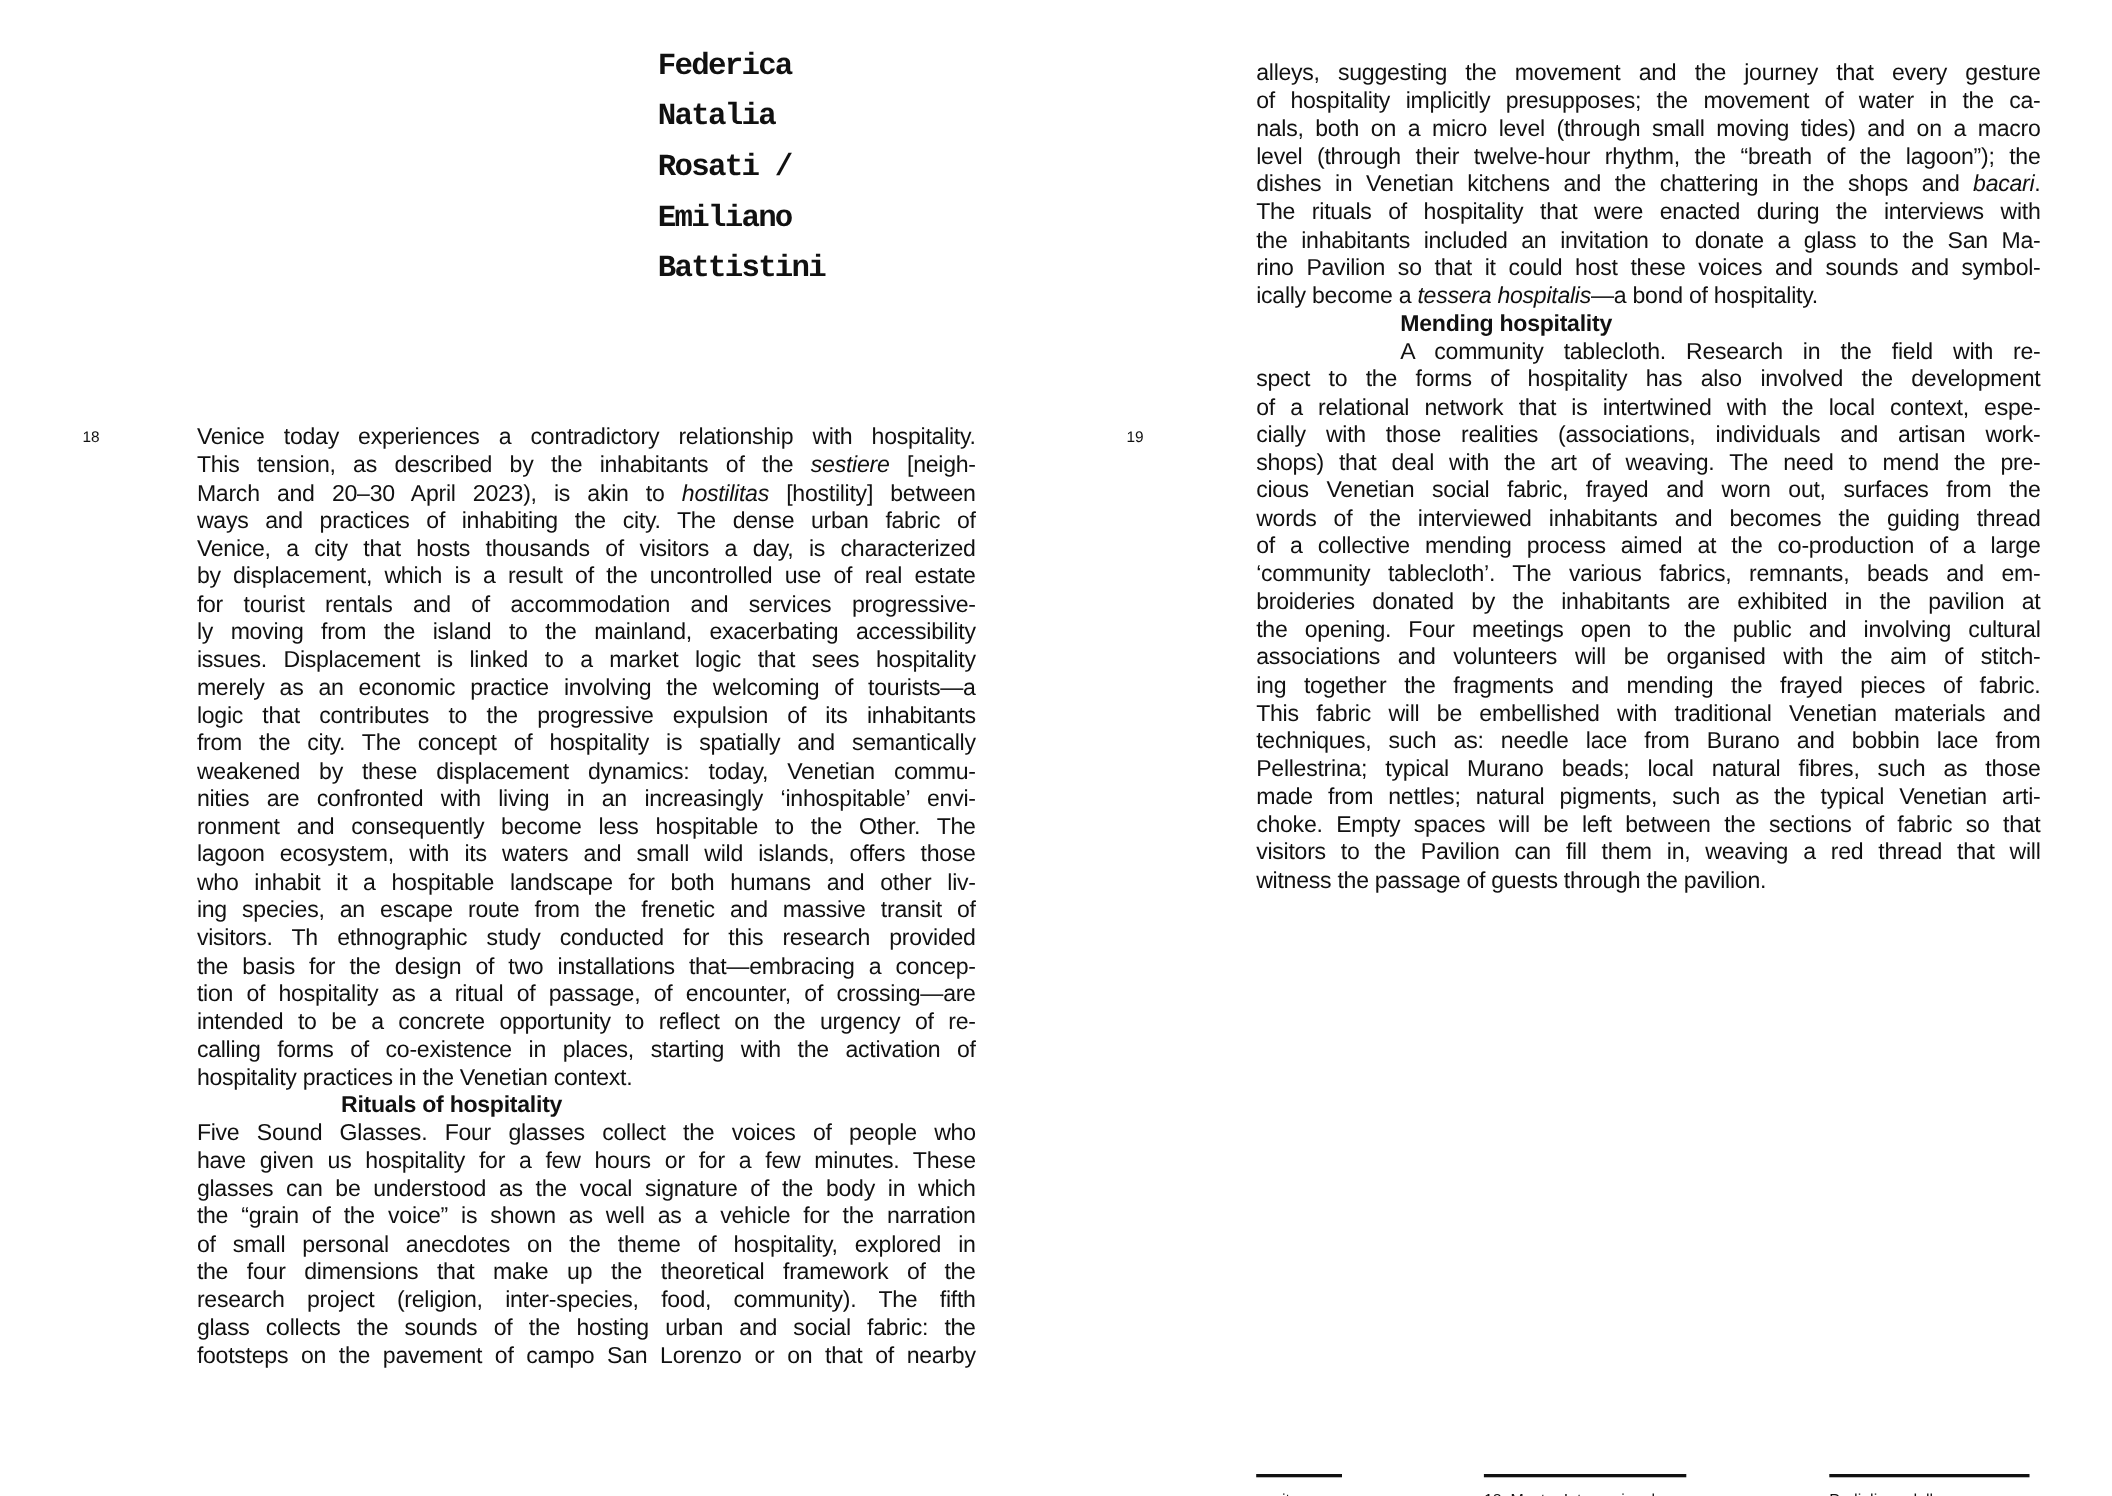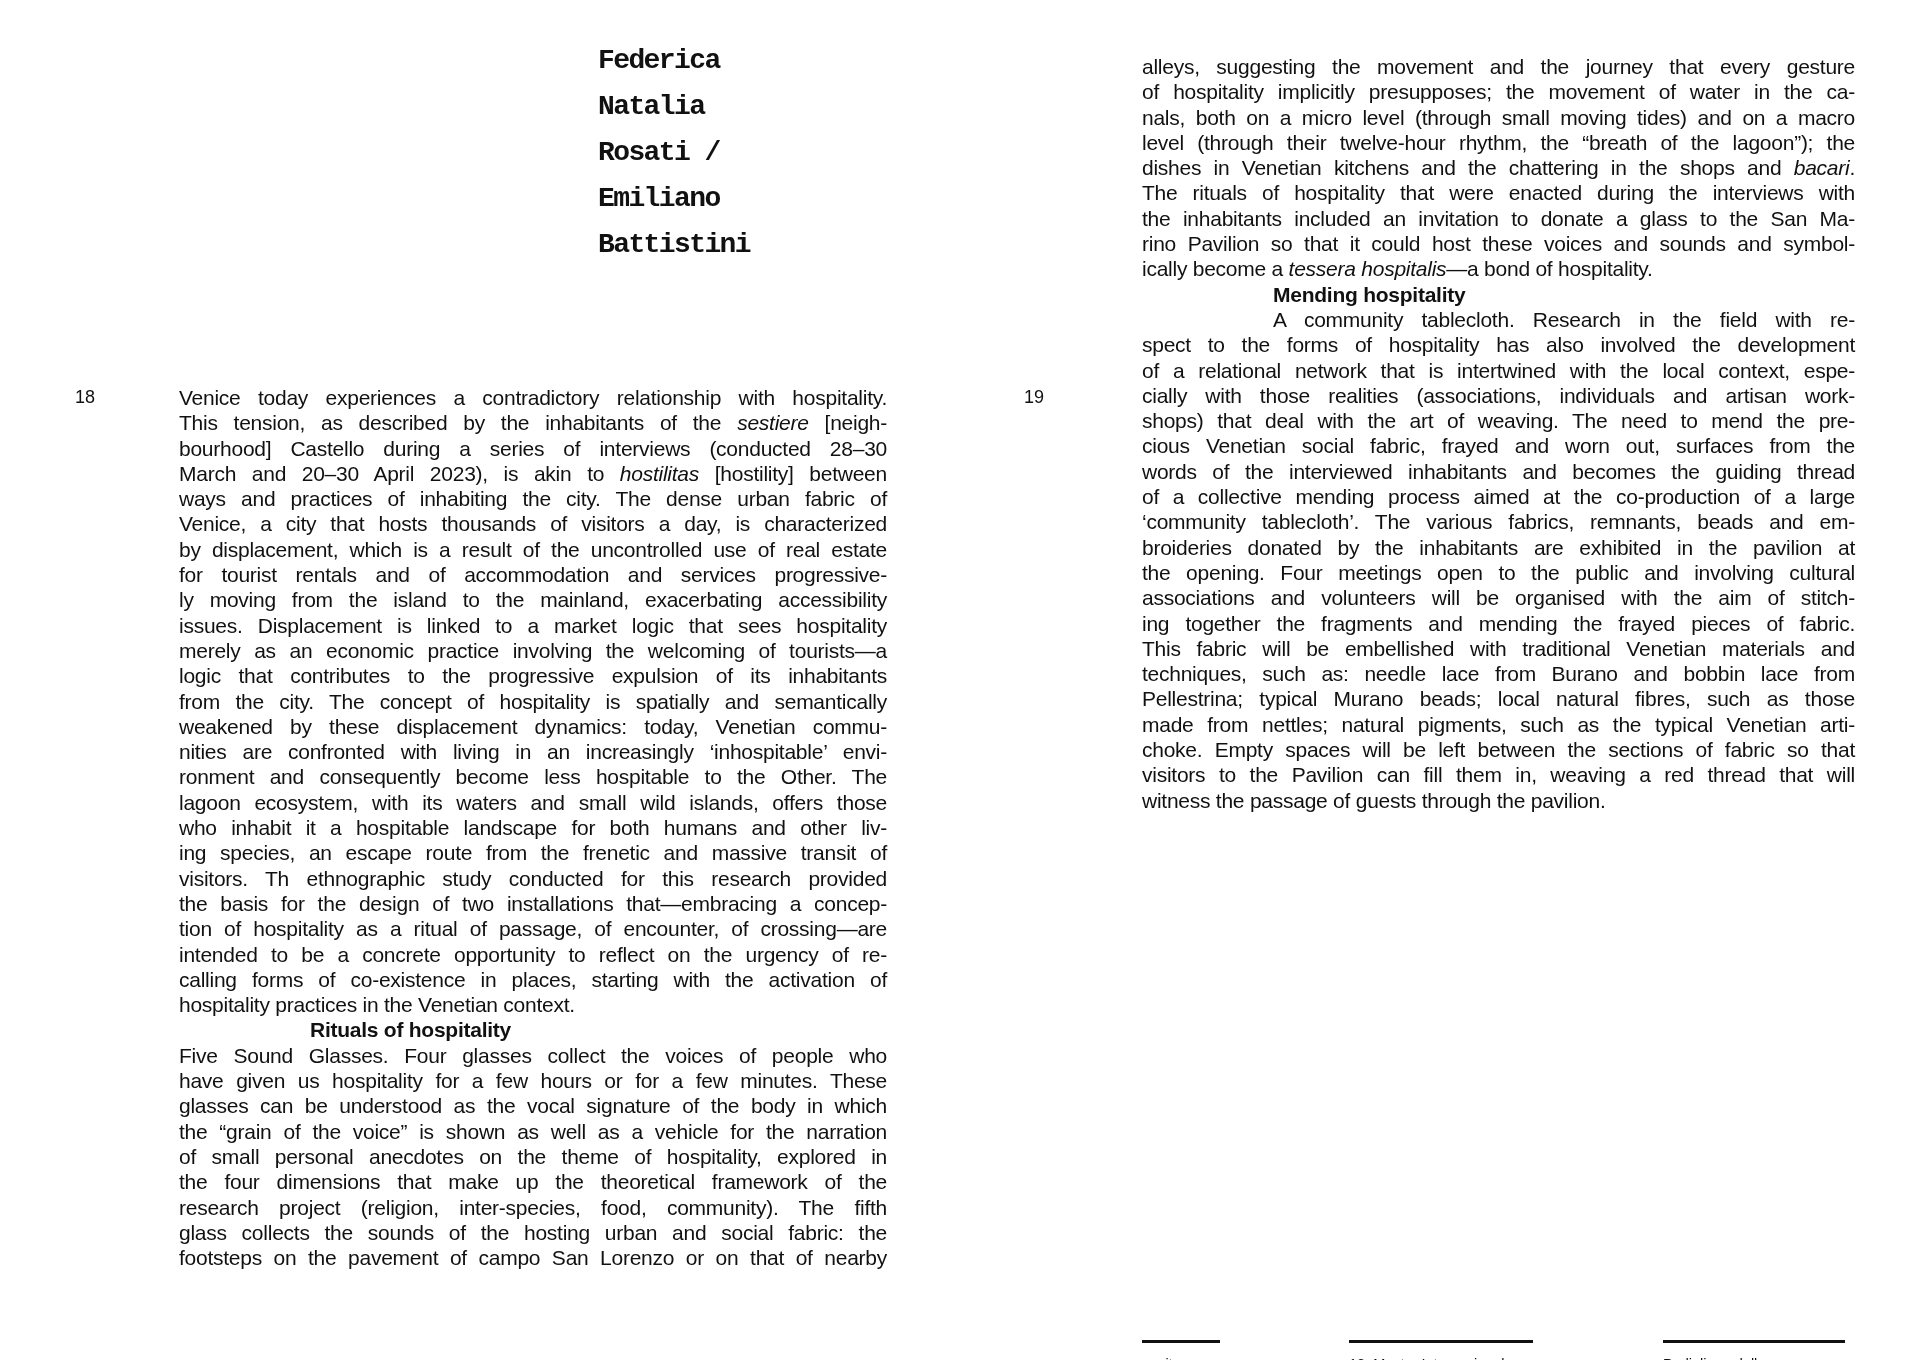--- a/index.html
+++ b/index.html
@@ -16,21 +16,21 @@
     position: absolute; left: 73px; top: 38px; margin: 0;
     font-size: 44px; font-weight: 700; letter-spacing: -1.6px; line-height: 60px;
   }
   .authors {
     position: absolute; left: 598px; top: 38px; margin: 0;
     font-size: 28px; font-weight: 700; letter-spacing: -1.6px; line-height: 46px; font-family: Liberation Mono, monospace;
   }
   .authors .aline { display: block; }
 
   .folio {
-    position: absolute; top: 389px; font-size: 18px; line-height: 16px;
+    position: absolute; top: 389px; font-size: 14px; line-height: 16px;
   }
   .folio-left { left: 75px; }
   .folio-right { left: 64px; text-align: right; }
 
   .col {
     position: absolute; font-size: 21px; line-height: 25.3px; letter-spacing: -0.25px;
   }
   .col-left { left: 179px; top: 385px; width: 708px; }
   .col-right { left: 182px; top: 54px; width: 713px; }
 
@@ -59,21 +59,20 @@
     <span class="aline">Natalia</span>
     <span class="aline">Rosati /</span>
     <span class="aline">Emiliano</span>
     <span class="aline">Battistini</span>
   </h2>
   <div class="folio folio-left">18</div>
   <div class="col col-left">
     <div>
         <span class="ln">Venice today experiences a contradictory relationship with hospitality.</span>
         <span class="ln">This tension, as described by the inhabitants of the <em>sestiere</em> [neigh-</span>
-        <span class="ln">bourhood] Castello during a series of interviews (conducted 28–30</span>
         <span class="ln">March and 20–30 April 2023), is akin to <em>hostilitas</em> [hostility] between</span>
         <span class="ln">ways and practices of inhabiting the city. The dense urban fabric of</span>
         <span class="ln">Venice, a city that hosts thousands of visitors a day, is characterized</span>
         <span class="ln">by displacement, which is a result of the uncontrolled use of real estate</span>
         <span class="ln">for tourist rentals and of accommodation and services progressive-</span>
         <span class="ln">ly moving from the island to the mainland, exacerbating accessibility</span>
         <span class="ln">issues. Displacement is linked to a market logic that sees hospitality</span>
         <span class="ln">merely as an economic practice involving the welcoming of tourists—a</span>
         <span class="ln">logic that contributes to the progressive expulsion of its inhabitants</span>
         <span class="ln">from the city. The concept of hospitality is spatially and semantically</span>

